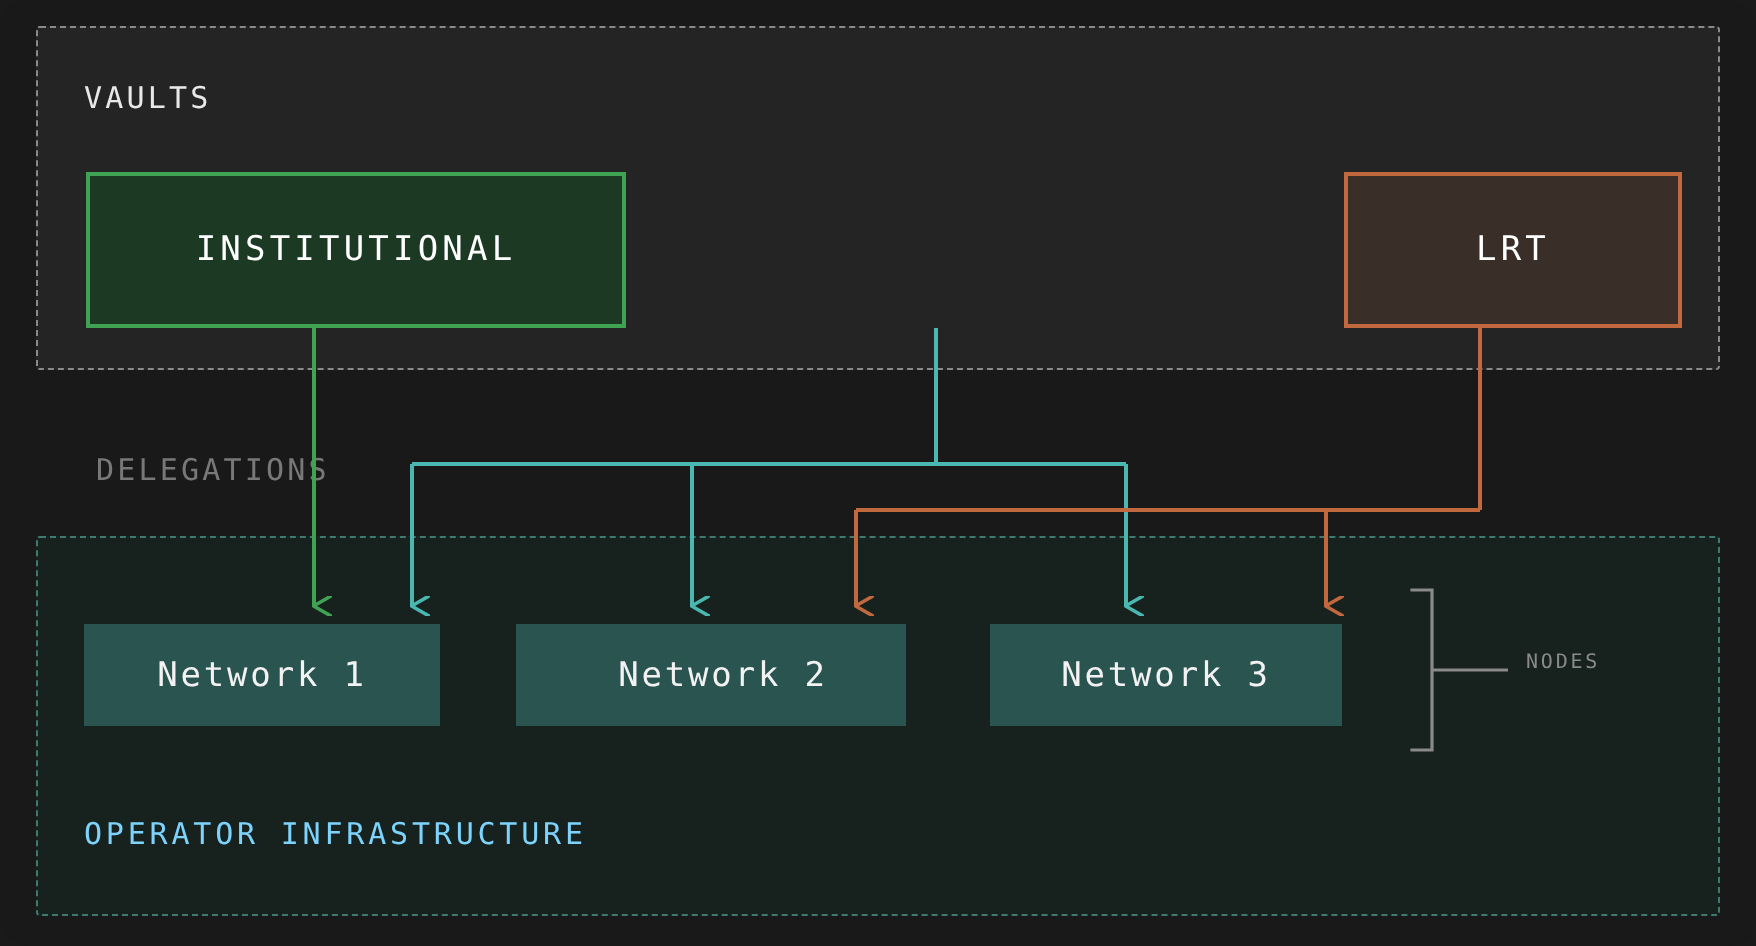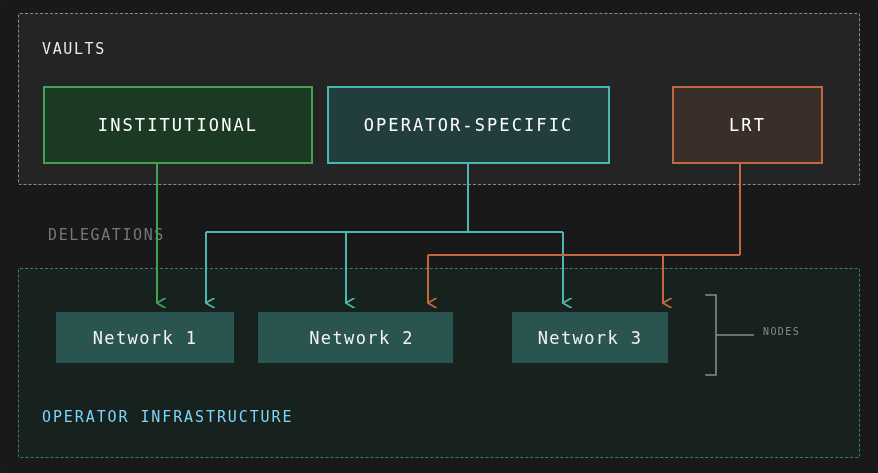--- a/index.html
+++ b/index.html
@@ -95,42 +95,42 @@
     border-color: #3fa353;
   }
   #vault-operator-specific {
     left: 327px;
     width: 283px;
     background: #223d3d;
     border-color: #4ab8b0;
   }
   #vault-lrt {
     left: 672px;
-    width: 151px;
+    width: 169px;
     background: #3a2e28;
     border-color: #c2683f;
   }
 
   
   .network-box {
     position: absolute;
     box-sizing: border-box;
     top: 312px;
     height: 51px;
     background: #2a5450;
     display: flex;
     align-items: center;
     justify-content: center;
     color: #f2f2f2;
     font-size: 17px;
     letter-spacing: 1.4px;
   }
-  #network-1 { left: 42px;  width: 178px; margin-left: 14px; }
+  #network-1 { left: 42px;  width: 178px; }
   #network-2 { left: 258px; width: 195px; padding-left: 12px; }
-  #network-3 { left: 512px; width: 156px; }
+  #network-3 { left: 495px; width: 176px; }
 
   
   #wires {
     position: absolute;
     left: 0;
     top: 0;
     width: 878px;
     height: 473px;
     pointer-events: none;
   }
@@ -138,23 +138,20 @@
 </head>
 <body>
 
 <div id="stage">
 
   <div class="dashed-box" id="vaults-container"></div>
   <div class="section-label" id="vaults-label">VAULTS</div>
 
   <div class="vault-box" id="vault-institutional">
     <span>INSTITUTIONAL</span>
-  </div>
-  <div class="vault-box" id="vault-operator-specific">
-    <span>OPERATOR-SPECIFIC</span>
   </div>
   <div class="vault-box" id="vault-lrt">
     <span>LRT</span>
   </div>
 
   <div class="section-label" id="delegations-label">DELEGATIONS</div>
 
   <div class="dashed-box" id="infra-container"></div>
   <div class="section-label" id="infra-label">OPERATOR INFRASTRUCTURE</div>
 

